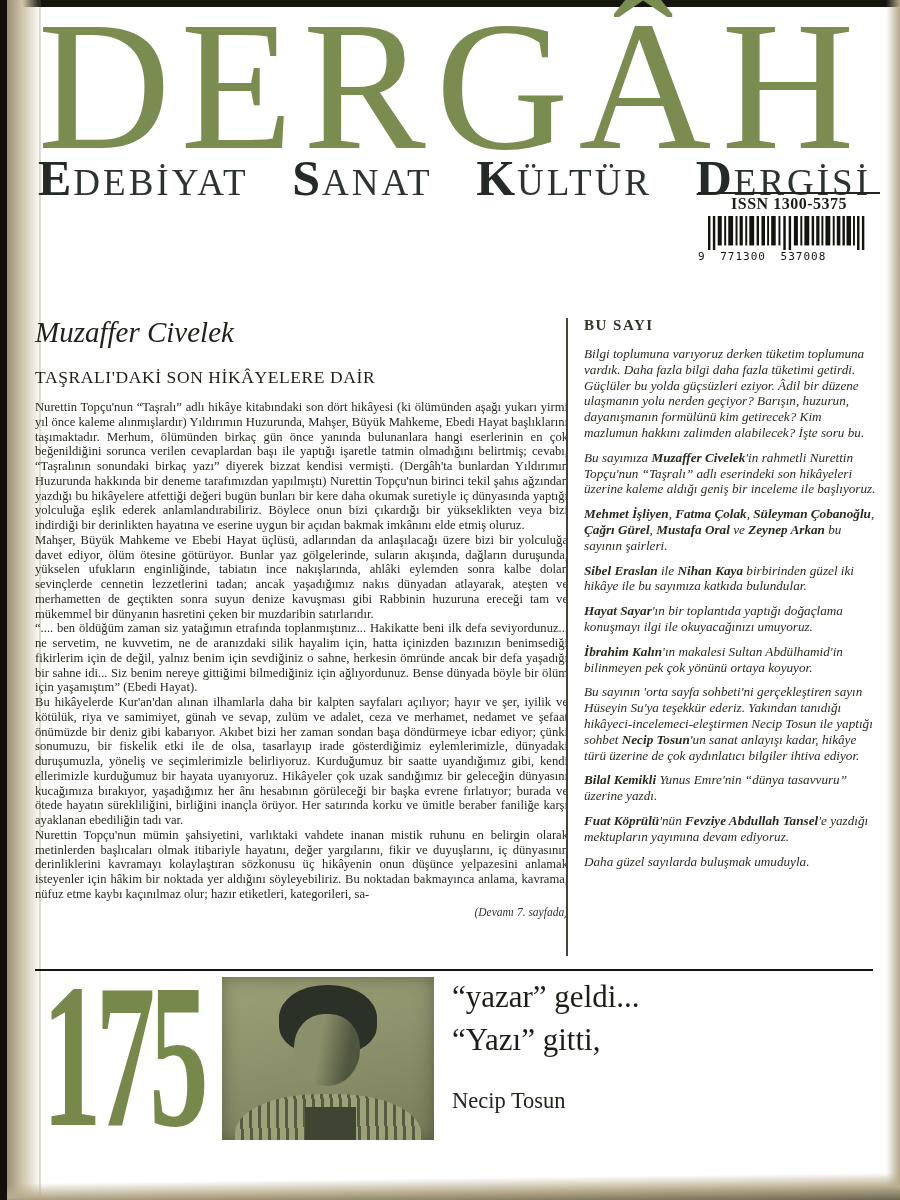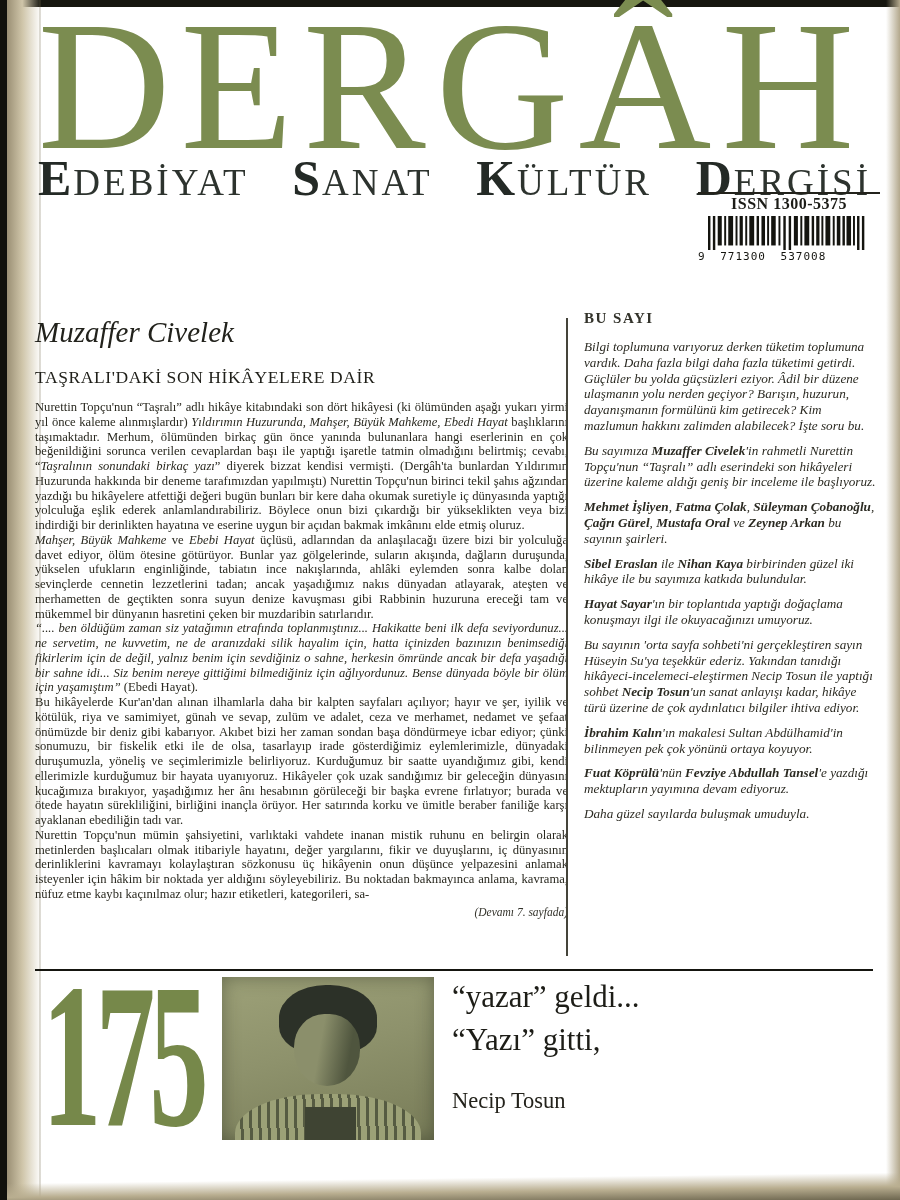--- a/index.html
+++ b/index.html
@@ -34,25 +34,25 @@
   
   .author{position:absolute;left:35px;top:316px;font-style:italic;font-size:29px;color:#22221c;}
   .art-title{position:absolute;left:35px;top:367px;font-size:17.5px;letter-spacing:.6px;color:#1f1f19;}
   .body-col{position:absolute;left:35px;top:400px;width:533px;font-size:12.6px;
             line-height:14.75px;text-align:justify;color:#29281f;}
   .body-col p{margin:0;}
   .continuation{text-align:right;font-style:italic;font-size:11.5px;margin-top:3px;color:#33322a;}
   
   .divider{position:absolute;left:566px;top:318px;width:2px;height:638px;background:#45443a;}
   
-  .bs-col{position:absolute;left:584px;top:310px;width:294px;color:#2b2a22;}
+  .bs-col{position:absolute;left:584px;top:317px;width:294px;color:#2b2a22;}
   .bs-head{font-size:15px;letter-spacing:1.5px;margin:0 0 12px 0;color:#33332b;}
   .bs-col p{margin:0 0 9px 0;font-style:italic;font-size:13.2px;line-height:15.8px;}
   .rb{font-weight:700;}
-  .ri{font-style:italic;margin-top:32px;}
+  .ri{margin-top:32px;}
   
   .footer-rule{position:absolute;left:35px;top:969px;width:838px;height:2px;background:#15150f;}
   .issue{position:absolute;left:42px;top:974px;font-size:205px;line-height:.8;font-weight:700;
          letter-spacing:-10px;color:#76884a;transform:scaleX(.58);transform-origin:left top;}
   .photo{position:absolute;left:222px;top:977px;width:212px;height:163px;overflow:hidden;
          background:linear-gradient(165deg,#9da178 0%,#8e926c 45%,#787c58 100%);
          box-shadow:inset 0 0 18px rgba(40,45,30,.45);}
   .ph-hair{position:absolute;left:27%;top:5%;width:46%;height:42%;background:#2c3128;
            border-radius:48% 48% 40% 40%;}
   .ph-face{position:absolute;left:34%;top:23%;width:31%;height:44%;
@@ -136,22 +136,23 @@
 
   <div class="divider"></div>
 
   <div class="bs-col">
     <h2 class="bs-head">BU SAYI</h2>
     <p><span>Bilgi toplumuna varıyoruz derken tüketim toplumuna vardık. Daha fazla bilgi daha fazla tüketimi getirdi. Güçlüler bu yolda güçsüzleri eziyor. Âdil bir düzene ulaşmanın yolu nerden geçiyor? Barışın, huzurun, dayanışmanın formülünü kim getirecek? Kim mazlumun hakkını zalimden alabilecek? İşte soru bu.</span></p>
     <p><span>Bu sayımıza </span><span class="rb">Muzaffer Civelek</span><span>'in rahmetli Nurettin Topçu'nun “Taşralı” adlı eserindeki son hikâyeleri üzerine kaleme aldığı geniş bir inceleme ile başlıyoruz.</span></p>
     <p><span class="rb">Mehmet İşliyen</span><span>, </span><span class="rb">Fatma Çolak</span><span>, </span><span class="rb">Süleyman Çobanoğlu</span><span>, </span><span class="rb">Çağrı Gürel</span><span>, </span><span class="rb">Mustafa Oral</span><span> ve </span><span class="rb">Zeynep Arkan</span><span> bu sayının şairleri.</span></p>
     <p><span class="rb">Sibel Eraslan</span><span> ile </span><span class="rb">Nihan Kaya</span><span> birbirinden güzel iki hikâye ile bu sayımıza katkıda bulundular.</span></p>
     <p><span class="rb">Hayat Sayar</span><span>'ın bir toplantıda yaptığı doğaçlama konuşmayı ilgi ile okuyacağınızı umuyoruz.</span></p>
+    <p><span class="rb">İbrahim Kalın</span><span>'ın makalesi Sultan Abdülhamid'in bilinmeyen pek çok yönünü ortaya koyuyor.</span></p>
     <p><span>Bu sayının 'orta sayfa sohbeti'ni gerçekleştiren sayın Hüseyin Su'ya teşekkür ederiz. Yakından tanıdığı hikâyeci-incelemeci-eleştirmen Necip Tosun ile yaptığı sohbet </span><span class="rb">Necip Tosun</span><span>'un sanat anlayışı kadar, hikâye türü üzerine de çok aydınlatıcı bilgiler ihtiva ediyor.</span></p>
-    <p><span class="rb">İbrahim Kalın</span><span>'ın makalesi Sultan Abdülhamid'in bilinmeyen pek çok yönünü ortaya koyuyor.</span></p>
+    <p><span class="rb">Bilal Kemikli</span><span> Yunus Emre'nin “dünya tasavvuru” üzerine yazdı.</span></p>
     <p><span class="rb">Fuat Köprülü</span><span>'nün </span><span class="rb">Fevziye Abdullah  Tansel</span><span>'e yazdığı mektupların yayımına devam ediyoruz.</span></p>
     <p><span>Daha güzel sayılarda buluşmak umuduyla.</span></p>
   </div>
 
   <div class="footer-rule"></div>
   <div class="issue">175</div>
   <div class="photo">
     <div class="ph-hair"></div>
     <div class="ph-face"></div>
     <div class="ph-body"></div>

